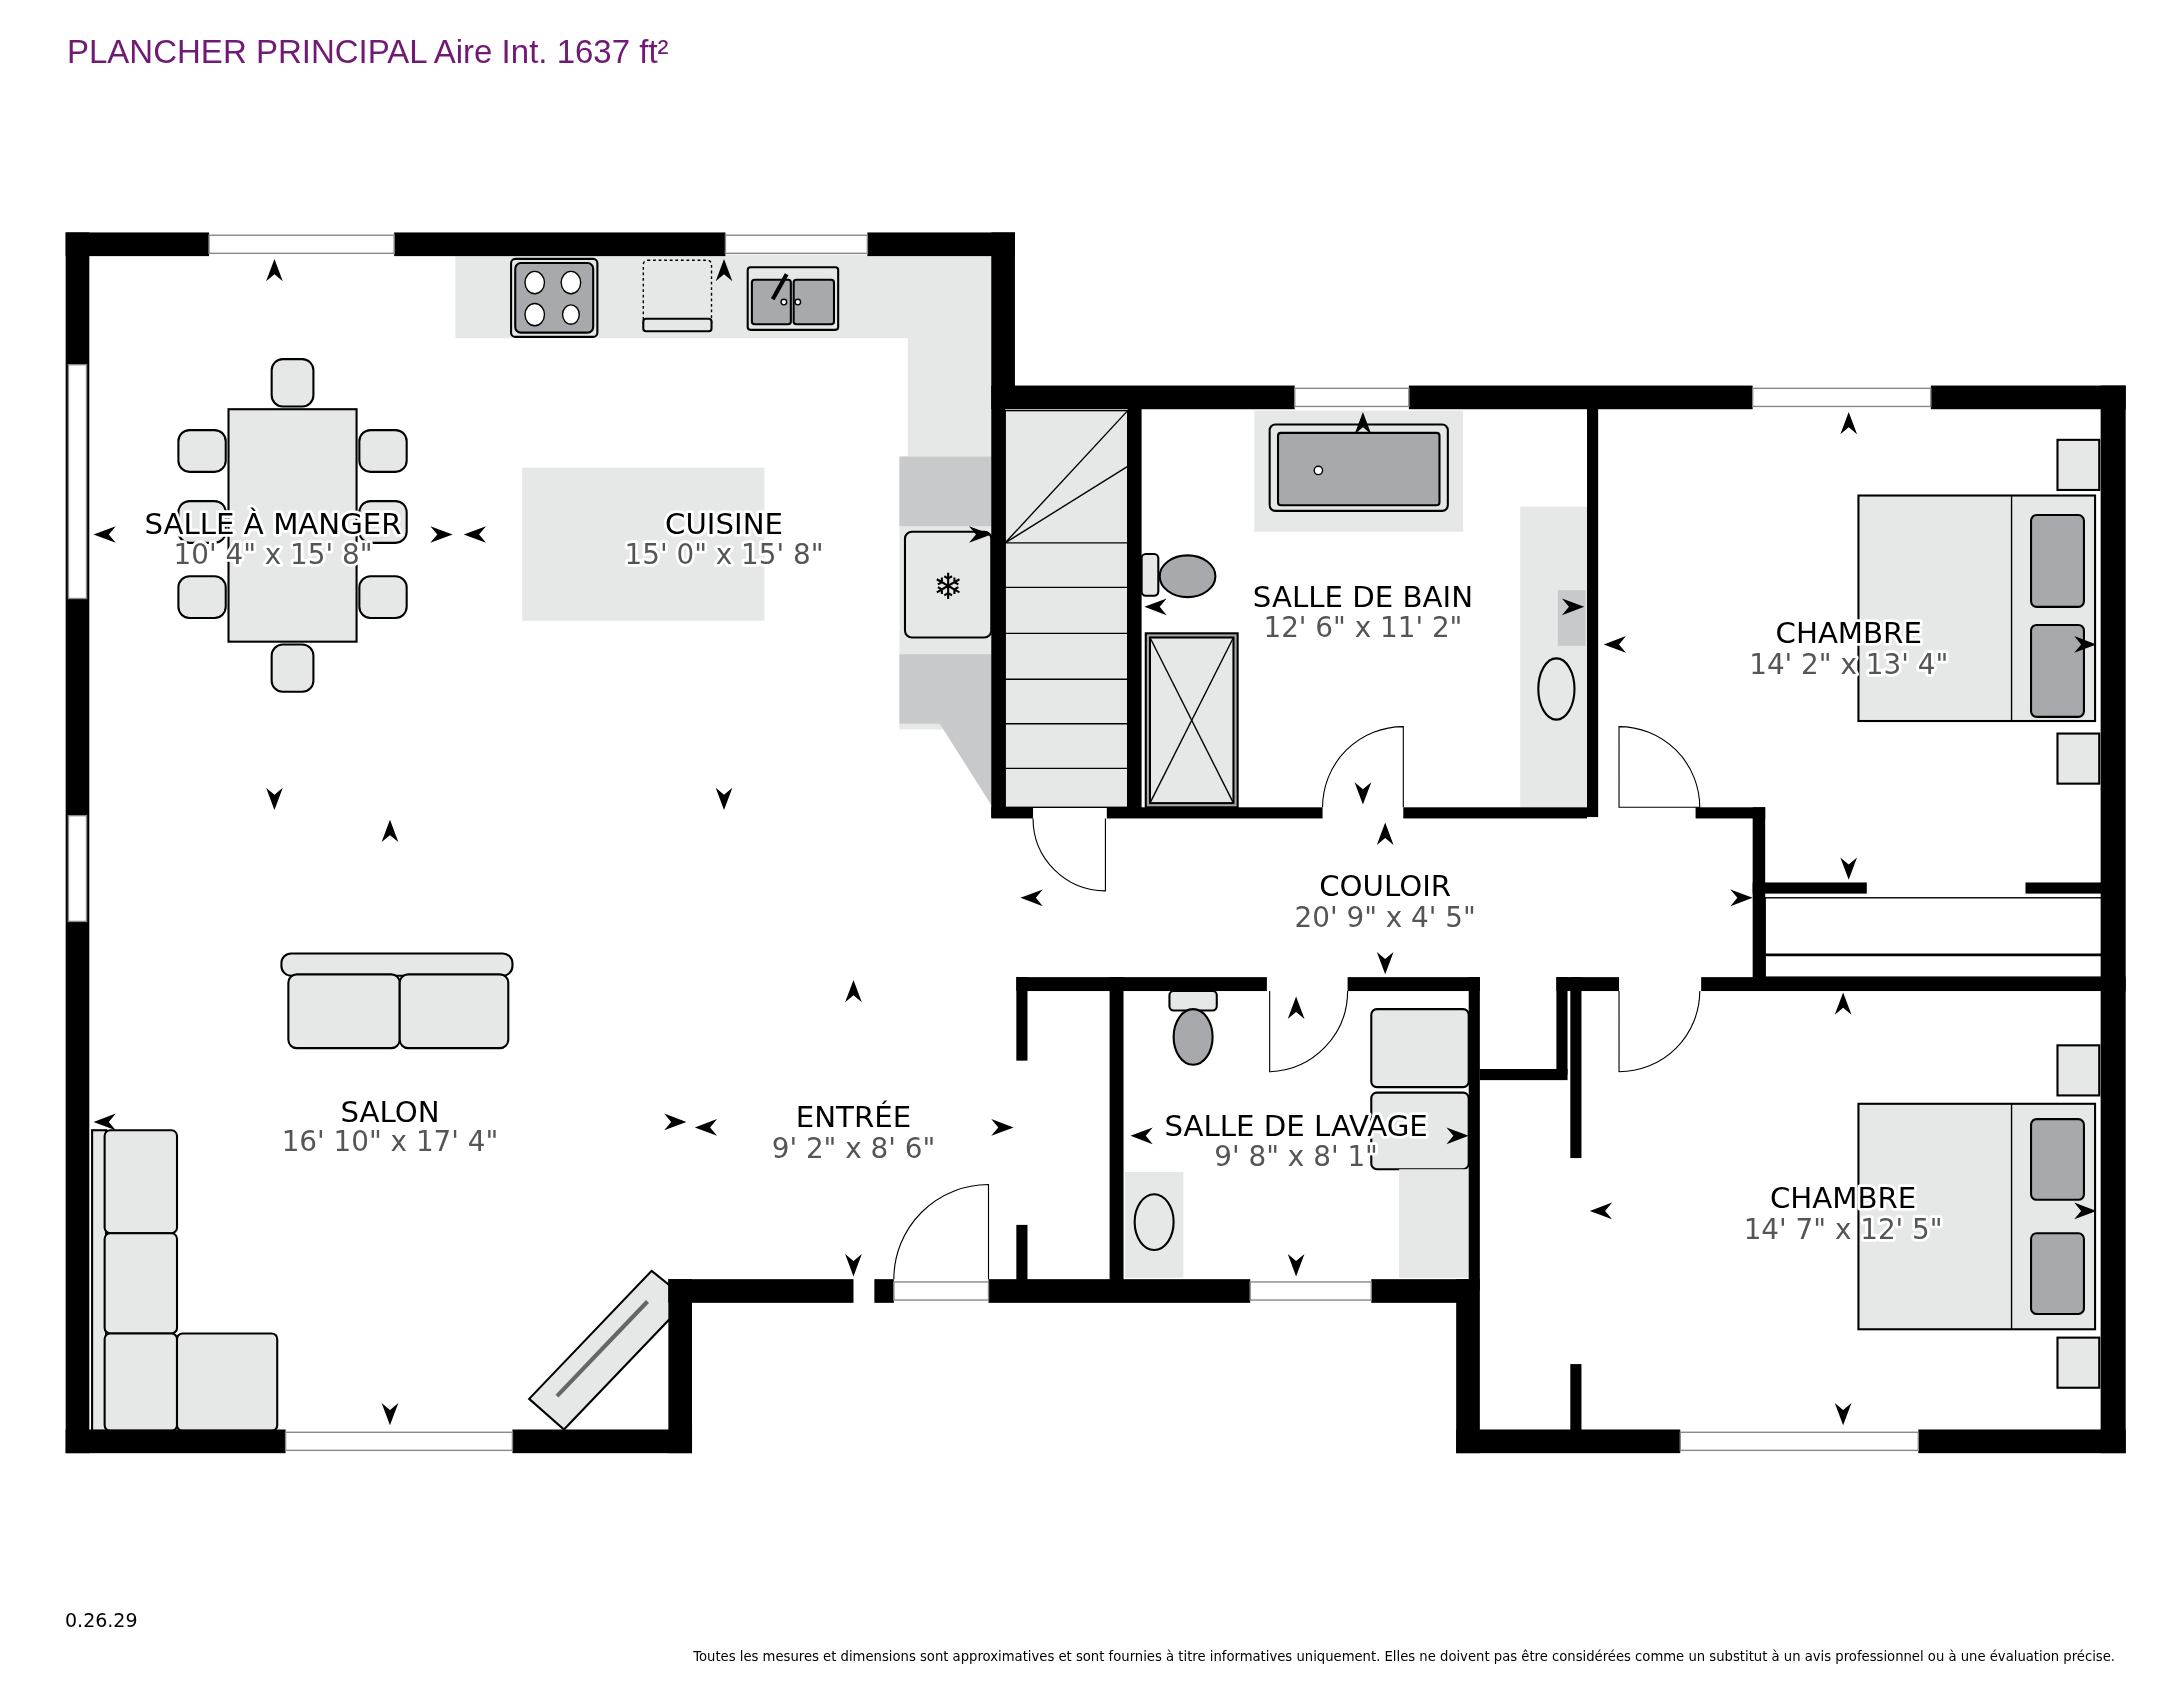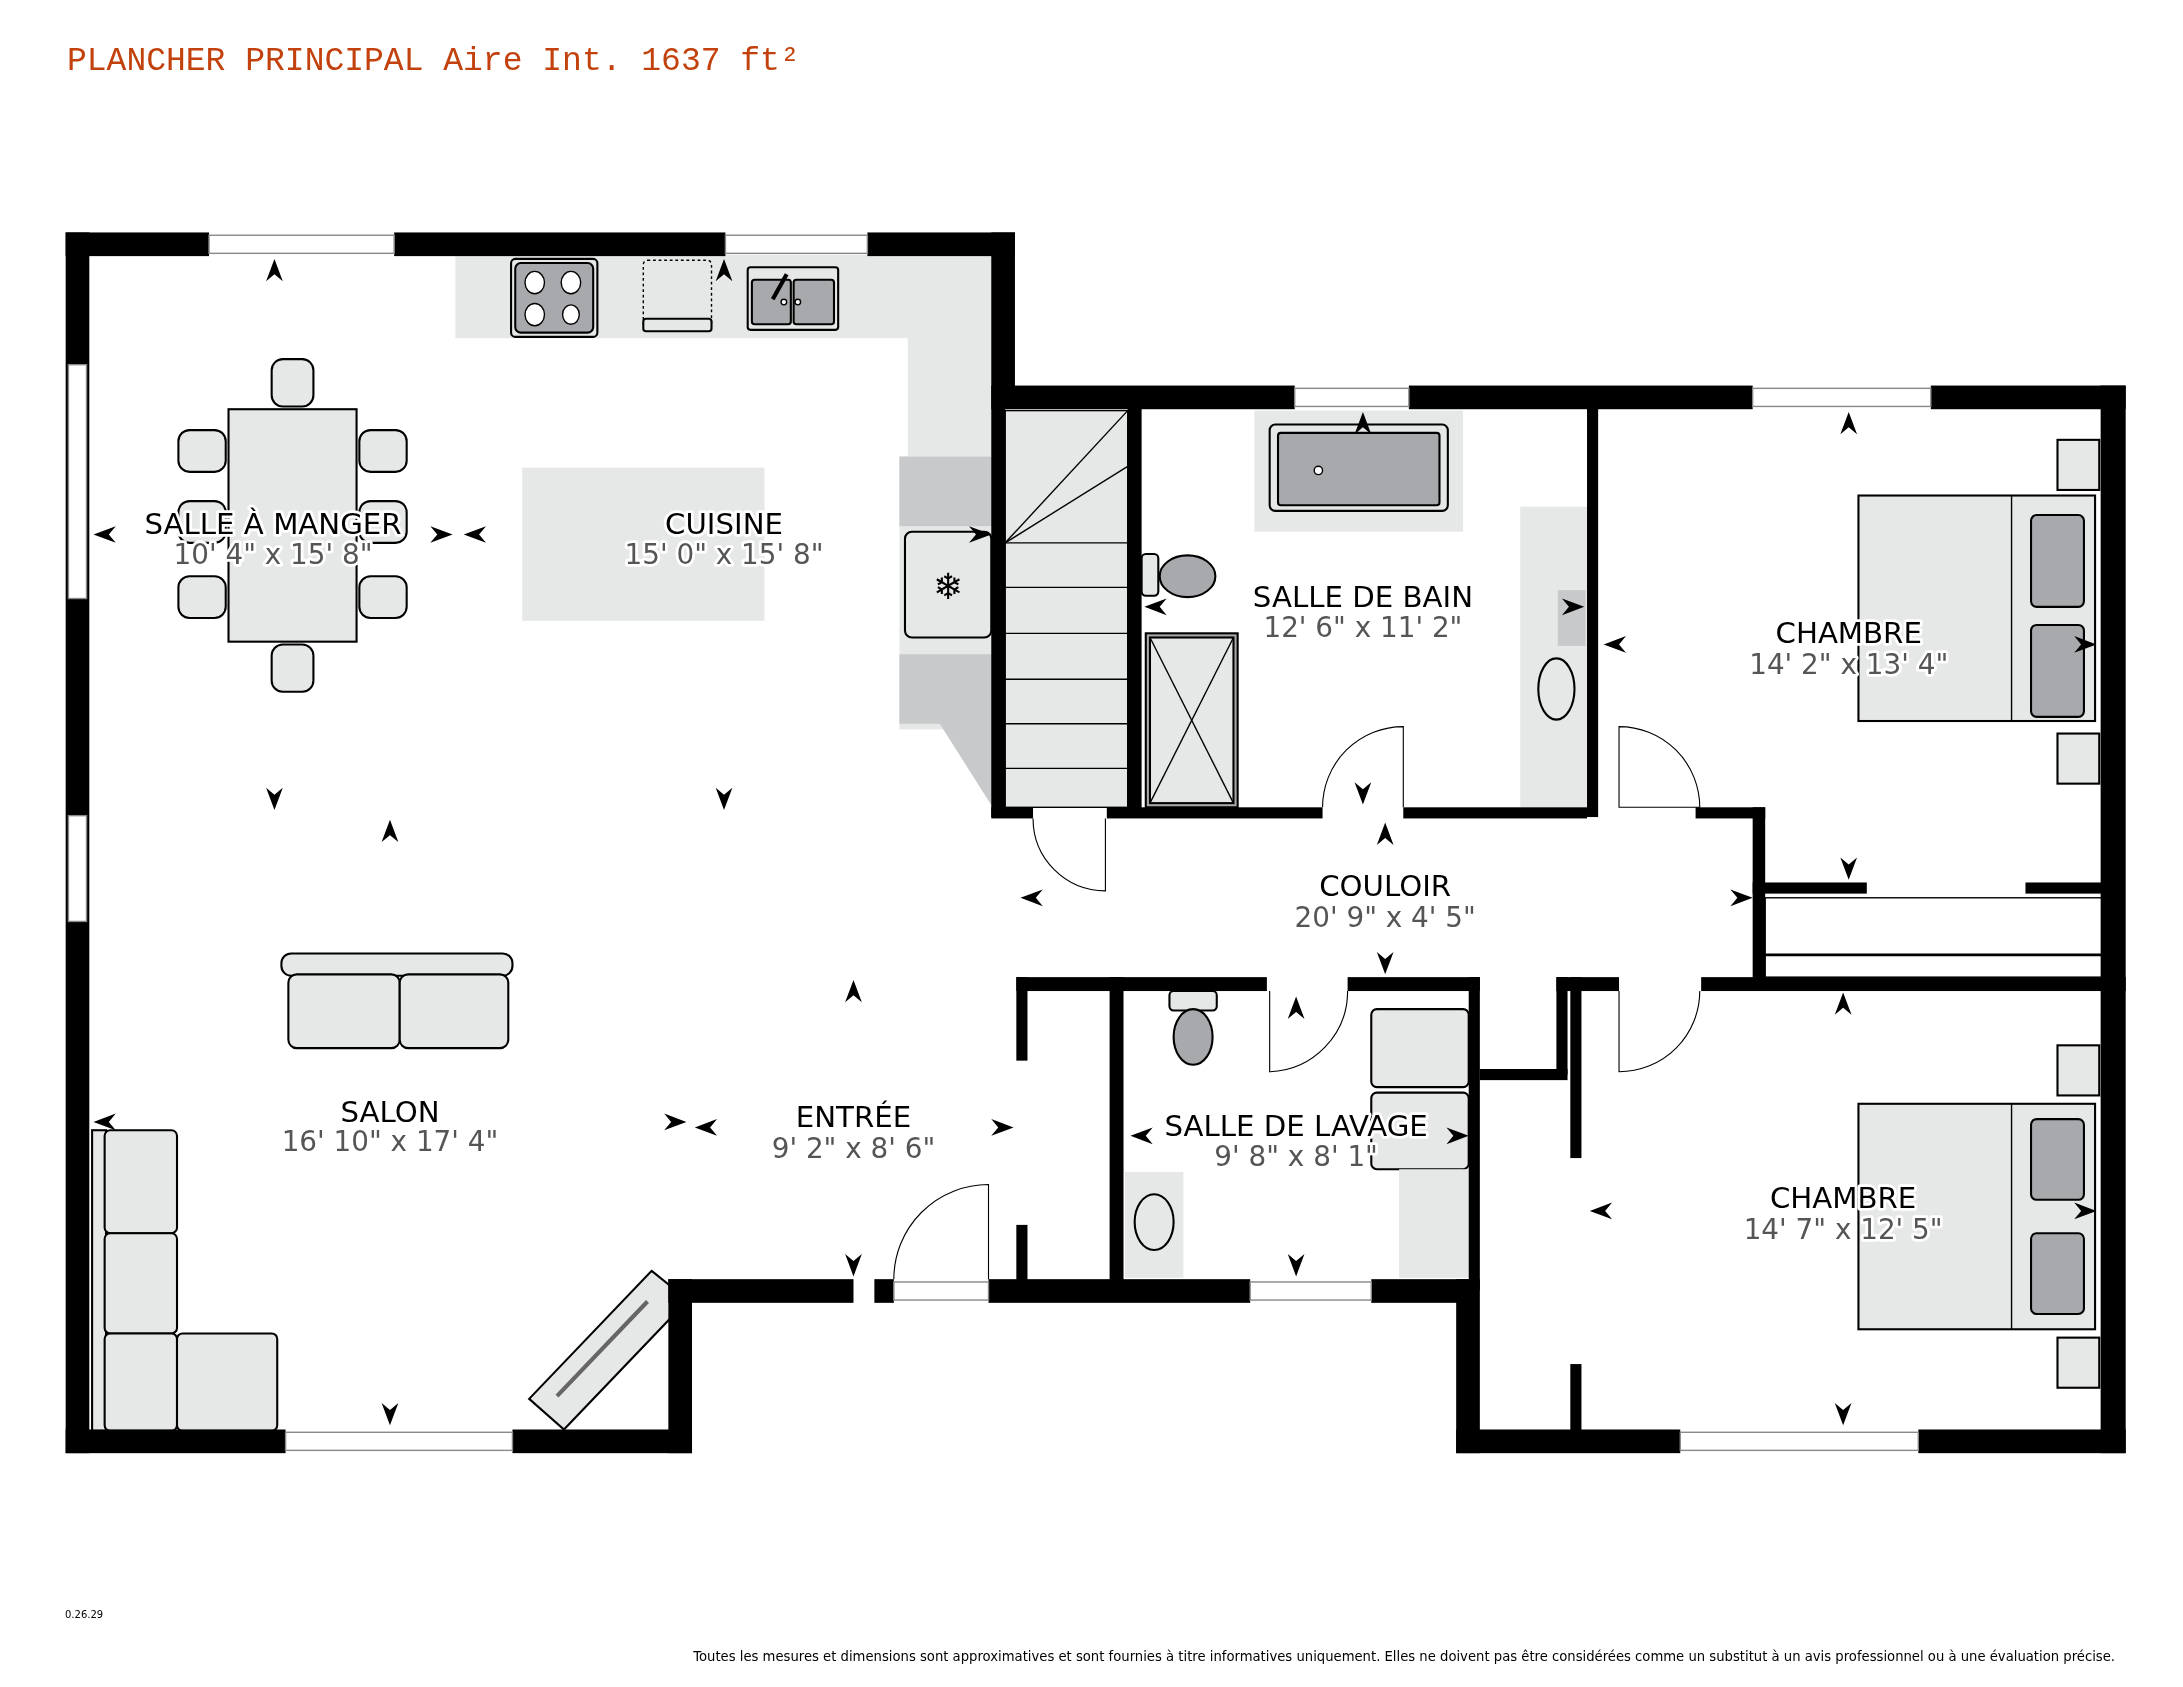--- a/index.html
+++ b/index.html
@@ -1,19 +1,19 @@
 <!DOCTYPE html>
 <html style="font-size:10.6px"><head>
 <meta charset="utf-8">
 <style>
   html, body { margin: 0; padding: 0; background: #ffffff; }
   body { width: 2183px; height: 1687px; position: relative; overflow: hidden; font-family: "DejaVu Sans", sans-serif; }
   #plan { position: absolute; left: 0; top: 0; width: 2183px; height: 1687px; }
-  .title { position: absolute; left: 67px; top: 43px; font-size: 33px; color: #c2410c; font-family: Liberation Mono, monospace; white-space: nowrap; }
-  .version { position: absolute; left: 65px; top: 1609px; font-size: 10px; color: #000; }
+  .title { position: absolute; left: 67px; top: 33px; font-size: 33px; color: #701a75; font-family: Liberation Sans, sans-serif; white-space: nowrap; }
+  .version { position: absolute; left: 65px; top: 1609px; font-size: 19px; color: #000; }
   .disclaimer { position: absolute; right: 68px; top: 1609px; font-size: 13.2px; color: #000; white-space: nowrap; margin-top: 40px; }
   .room-name { font-family: "DejaVu Sans", sans-serif; font-size: 21px; fill: #000; text-anchor: middle; paint-order: stroke; stroke: #fff; stroke-width: 4px; stroke-linejoin: round; }
   .room-dim { font-family: "DejaVu Sans", sans-serif; font-size: 20px; fill: #555; text-anchor: middle; paint-order: stroke; stroke: #fff; stroke-width: 4px; stroke-linejoin: round; }
   .wall { fill: #000; }
   .counter { fill: #e6e7e7; }
   .furn { fill: #e6e7e7; stroke: #000; stroke-width: 1.5; }
   .dark { fill: #a7a9ac; stroke: #000; stroke-width: 1.5; }
   .win { fill: #fff; stroke: #888; stroke-width: 1; }
   .doorarc { fill: none; stroke: #000; stroke-width: 0.8; }
   .line { stroke: #000; stroke-width: 1; fill: none; }

